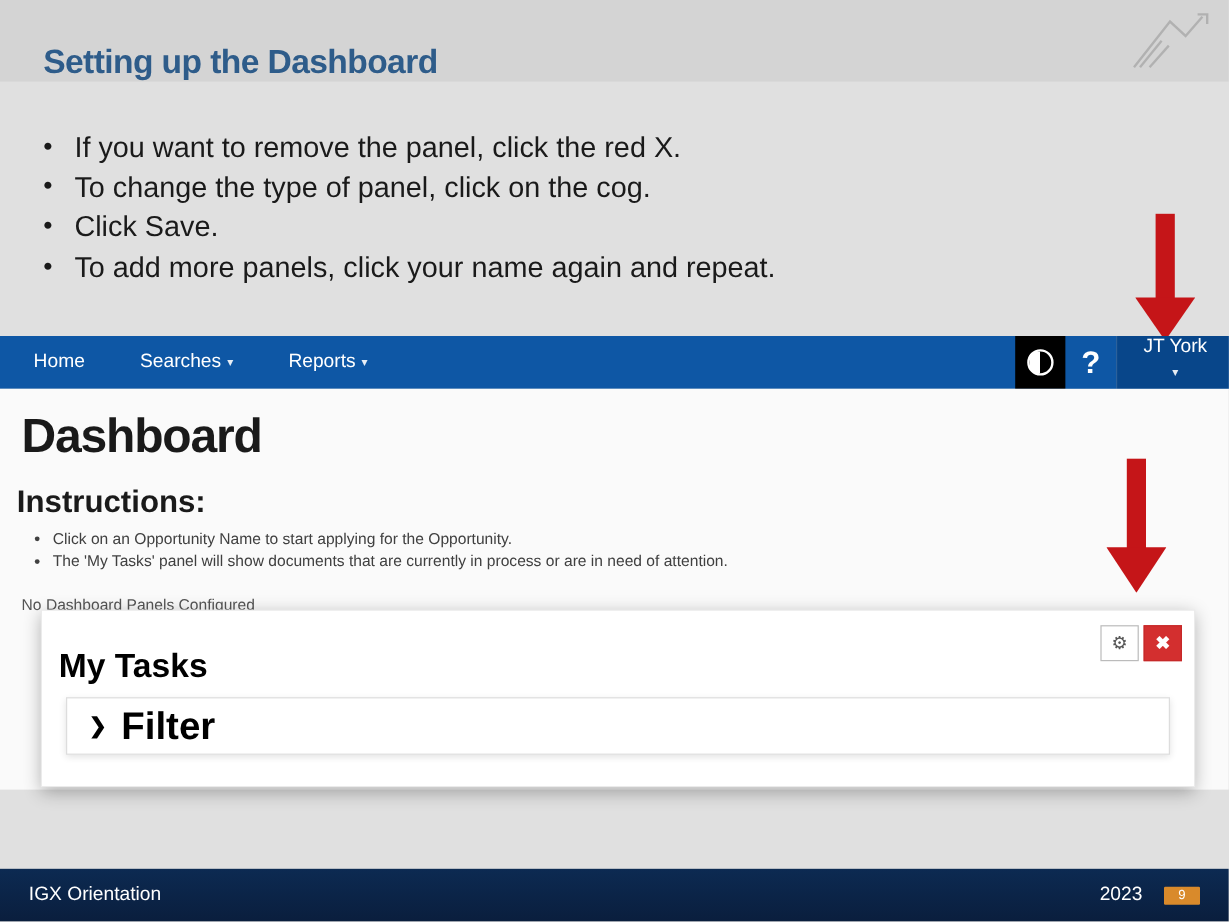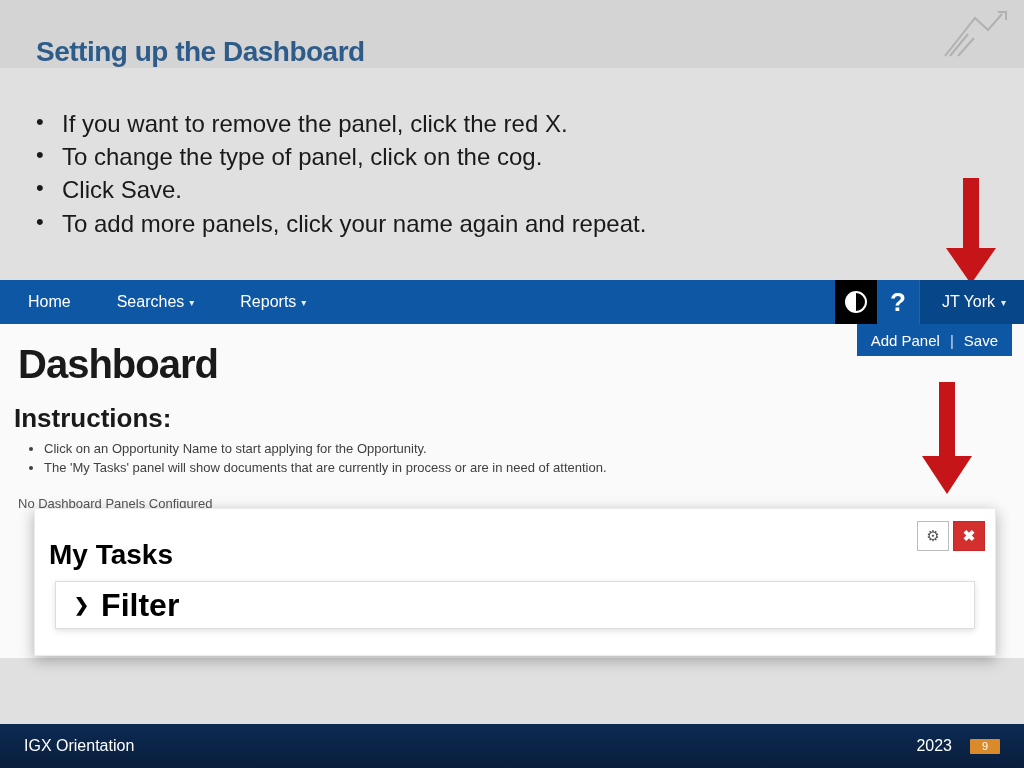--- a/index.html
+++ b/index.html
@@ -23,21 +23,21 @@
 
   
   .navbar { position:absolute; top:280px; left:0; width:1024px; height:44px; background:#0e57a5; display:flex; align-items:flex-start; color:#fff; font-size:16px; }
   .nav-left { display:flex; align-items:center; }
   .nav-item { padding:0 22px 0 24px; height:44px; display:flex; align-items:center; gap:5px; }
   .nav-item:first-child { padding-left:28px; }
   .caret { font-size:10px; opacity:0.9; }
   .nav-right { margin-left:auto; display:flex; align-items:center; height:44px; }
   .contrast-btn { width:42px; height:44px; background:#000; display:flex; align-items:center; justify-content:center; }
   .help-btn { width:42px; height:44px; background:#0e57a5; display:flex; align-items:center; justify-content:center; }
-  .user-btn { background:#08468a; height:44px; padding:0 18px 0 22px; display:flex; align-items:center; gap:6px; border-left:1px solid rgba(255,255,255,0.15); }
+  .user-btn { background:#08468a; height:44px; padding:0 18px 0 22px; display:flex; align-items:center; gap:6px; border-left:1px solid rgba(255,255,255,0.15);flex-direction:column; }
 
   
   .subbar { position:absolute; top:324px; right:12px; background:#0e57a5; color:#fff; height:32px; display:flex; align-items:center; font-size:15px; padding:0 14px; }
   .subbar .sep { padding:0 10px; opacity:0.8; }
 
   
   .dash-area { position:absolute; top:324px; left:0; width:1024px; background:#fafafa; height:334px; }
   .dash-title { font-size:40px; font-weight:700; color:#1a1a1a; padding:18px 0 6px 18px; font-family:Arial,Helvetica,sans-serif; letter-spacing:-1px;}
   .instr-title { font-size:26px; font-weight:600; padding:10px 0 4px 14px; color:#1a1a1a; }
   .instr-list { padding:2px 0 8px 44px; }
@@ -130,25 +130,20 @@
   <div class="dash-area">
     <div class="dash-title">Dashboard</div>
     <div class="instr-title">Instructions:</div>
     <ul class="instr-list">
       <li>Click on an Opportunity Name to start applying for the Opportunity.</li>
       <li>The 'My Tasks' panel will show documents that are currently in process or are in need of attention.</li>
     </ul>
     <div class="no-panels">No Dashboard Panels Configured</div>
   </div>
 
-  <div class="subbar">
-    <span>Add Panel</span>
-    <span class="sep">|</span>
-    <span>Save</span>
-  </div>
 
   <div class="arrow" style="left:922px; top:382px;">
     <svg width="50" height="112">
         <g fill="#c51518">
           <rect x="17" y="0" width="16" height="78"></rect>
           <polygon points="0,74 50,74 25,112"></polygon>
         </g>
       </svg>
   </div>
 

